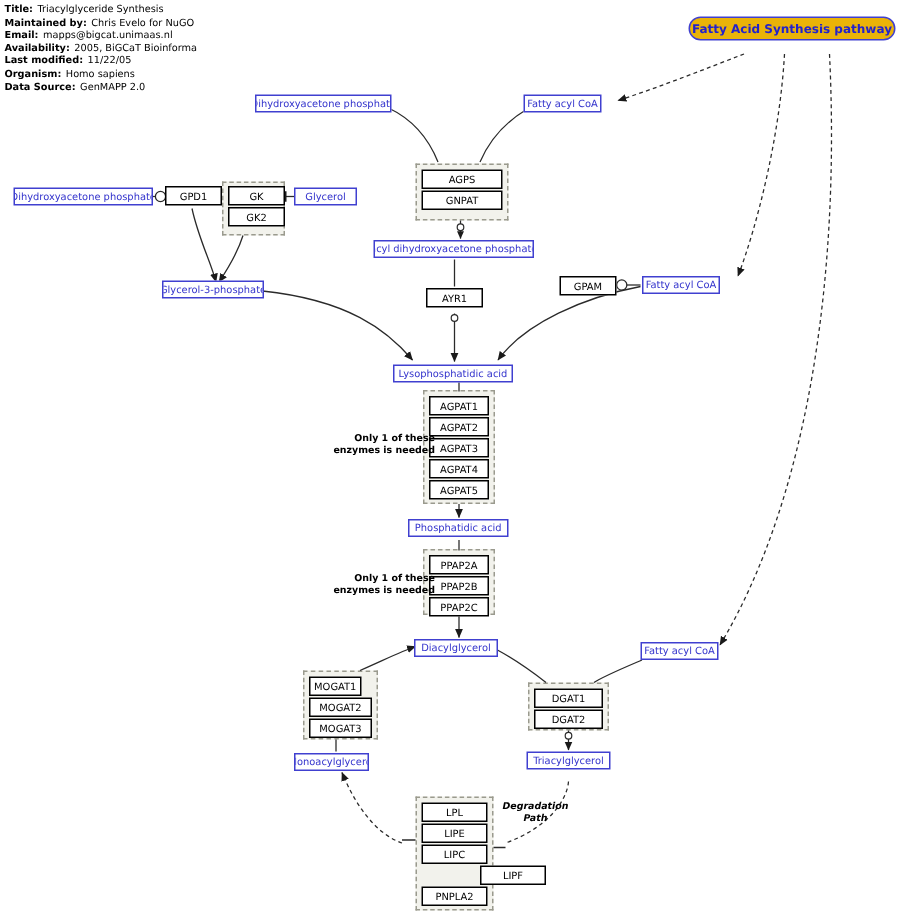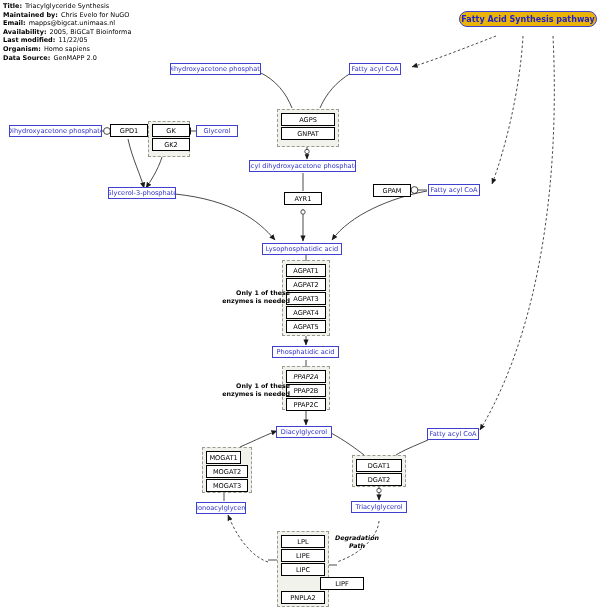--- a/index.html
+++ b/index.html
@@ -254,21 +254,21 @@
   <div class="node gene" style="left:284px; top:192px; width:38px;">AYR1</div>
 
   <div class="node gene" style="left:373px; top:184px; width:38px;">GPAM</div>
 
   <div class="node gene" style="left:286px; top:264px; width:40px;">AGPAT1</div>
   <div class="node gene" style="left:286px; top:278px; width:40px;">AGPAT2</div>
   <div class="node gene" style="left:286px; top:292px; width:40px;">AGPAT3</div>
   <div class="node gene" style="left:286px; top:306px; width:40px;">AGPAT4</div>
   <div class="node gene" style="left:286px; top:320px; width:40px;">AGPAT5</div>
 
-  <div class="node gene" style="left:286px; top:370px; width:40px;font-style:italic;">PPAP2A</div>
+  <div class="node gene" style="left:286px; top:370px; width:40px;">PPAP2A</div>
   <div class="node gene" style="left:286px; top:384px; width:40px;">PPAP2B</div>
   <div class="node gene" style="left:286px; top:398px; width:40px;">PPAP2C</div>
 
   <div class="node gene" style="left:206px; top:451px; width:35px;">MOGAT1</div>
   <div class="node gene" style="left:206px; top:465px; width:42px;">MOGAT2</div>
   <div class="node gene" style="left:206px; top:479px; width:42px;">MOGAT3</div>
 
   <div class="node gene" style="left:356px; top:459px; width:46px;">DGAT1</div>
   <div class="node gene" style="left:356px; top:473px; width:46px;">DGAT2</div>
 

